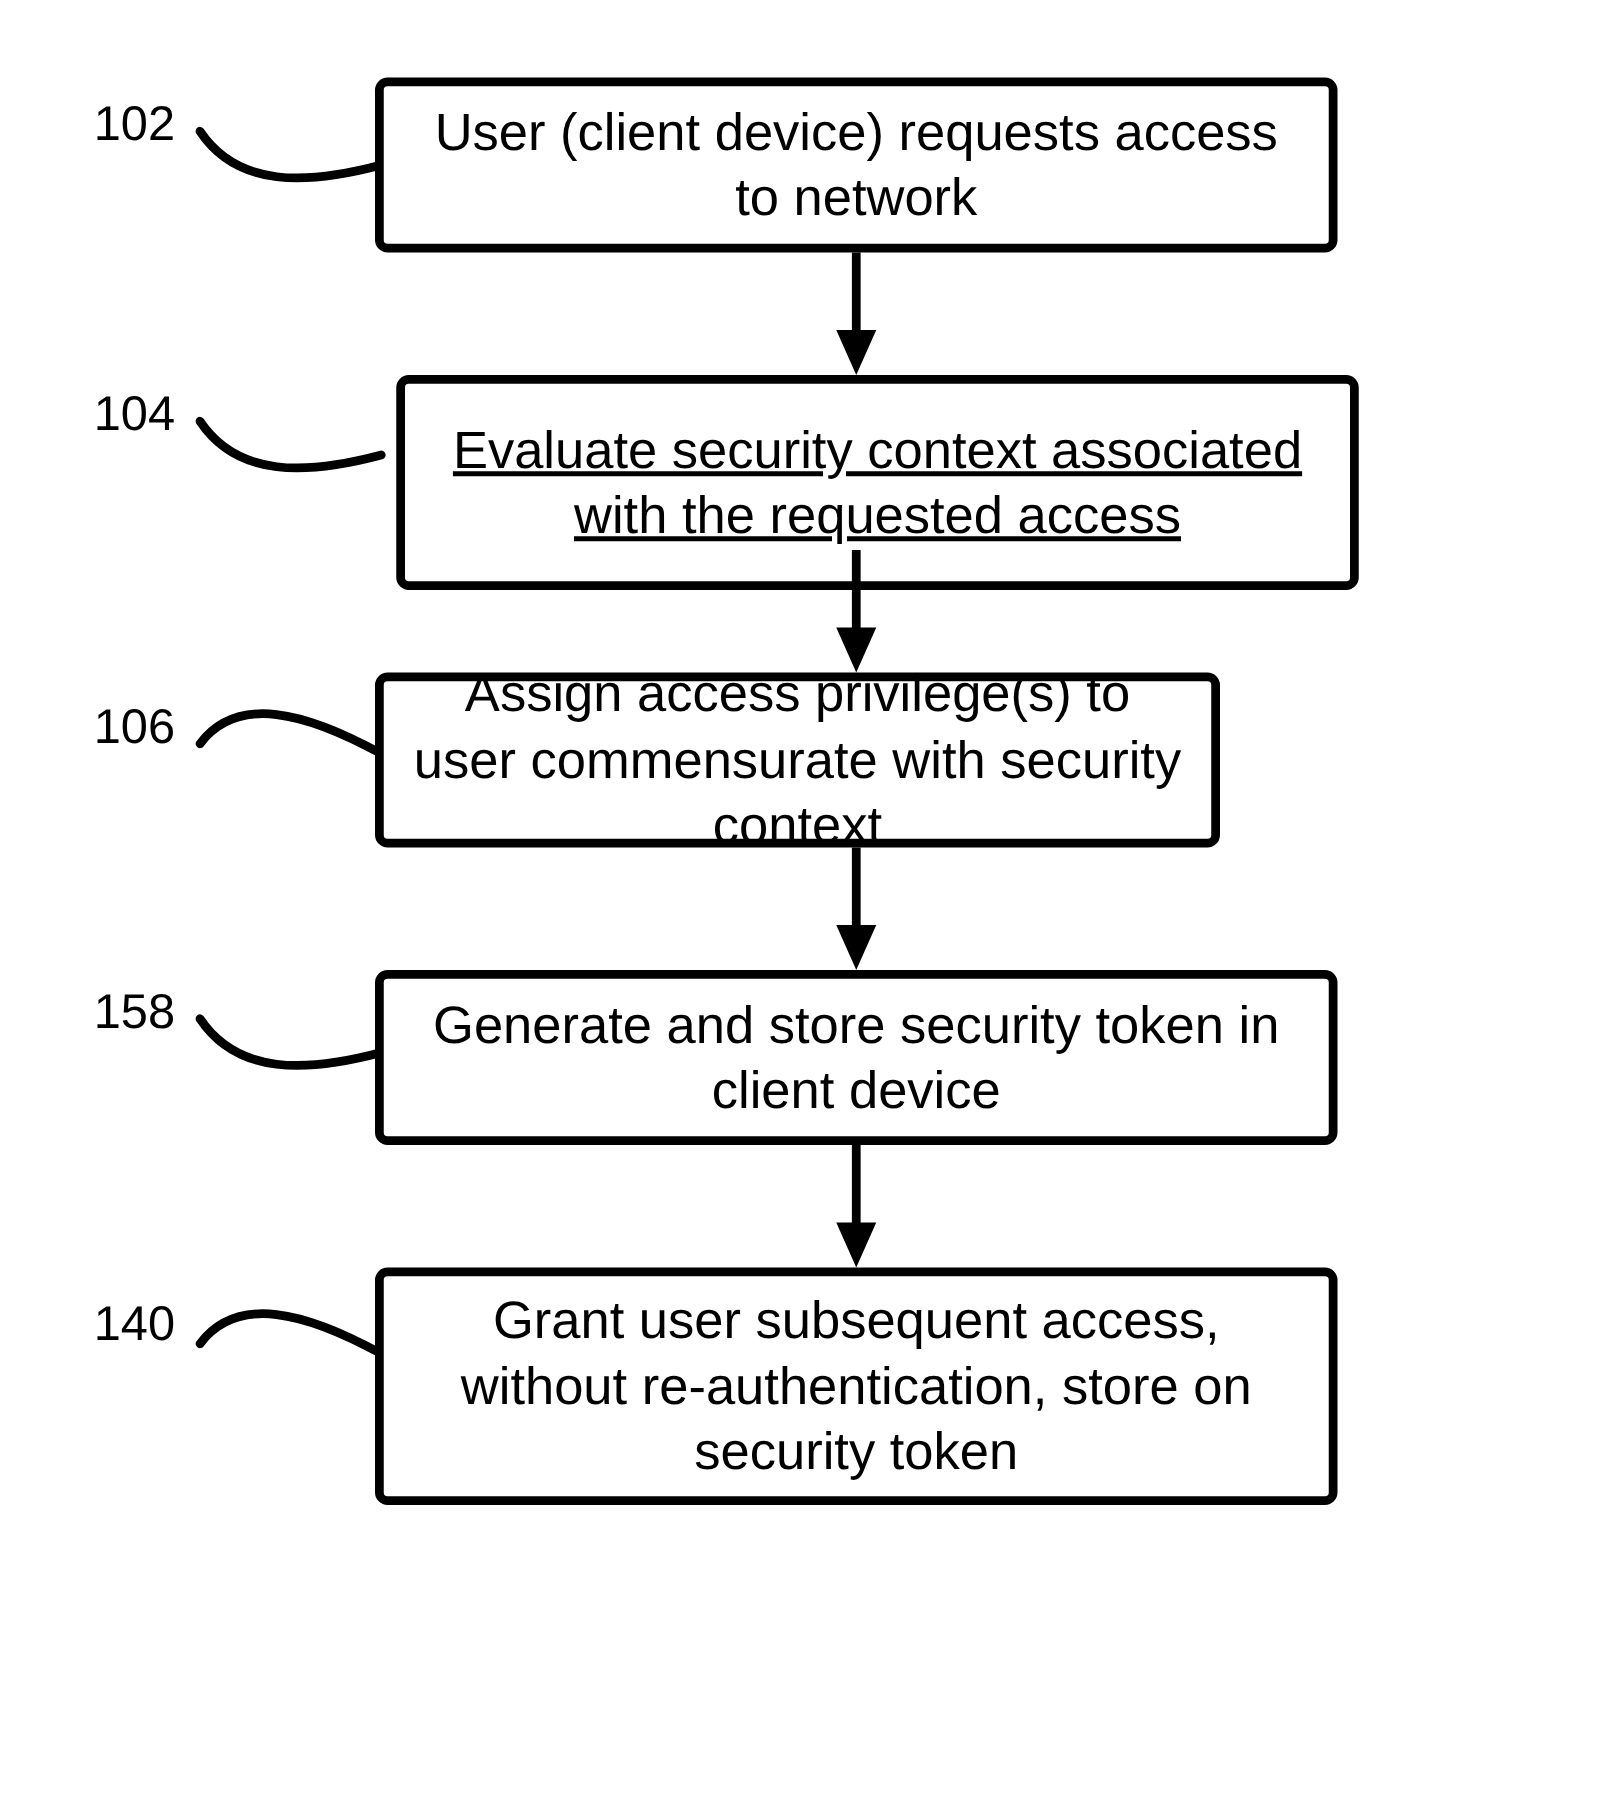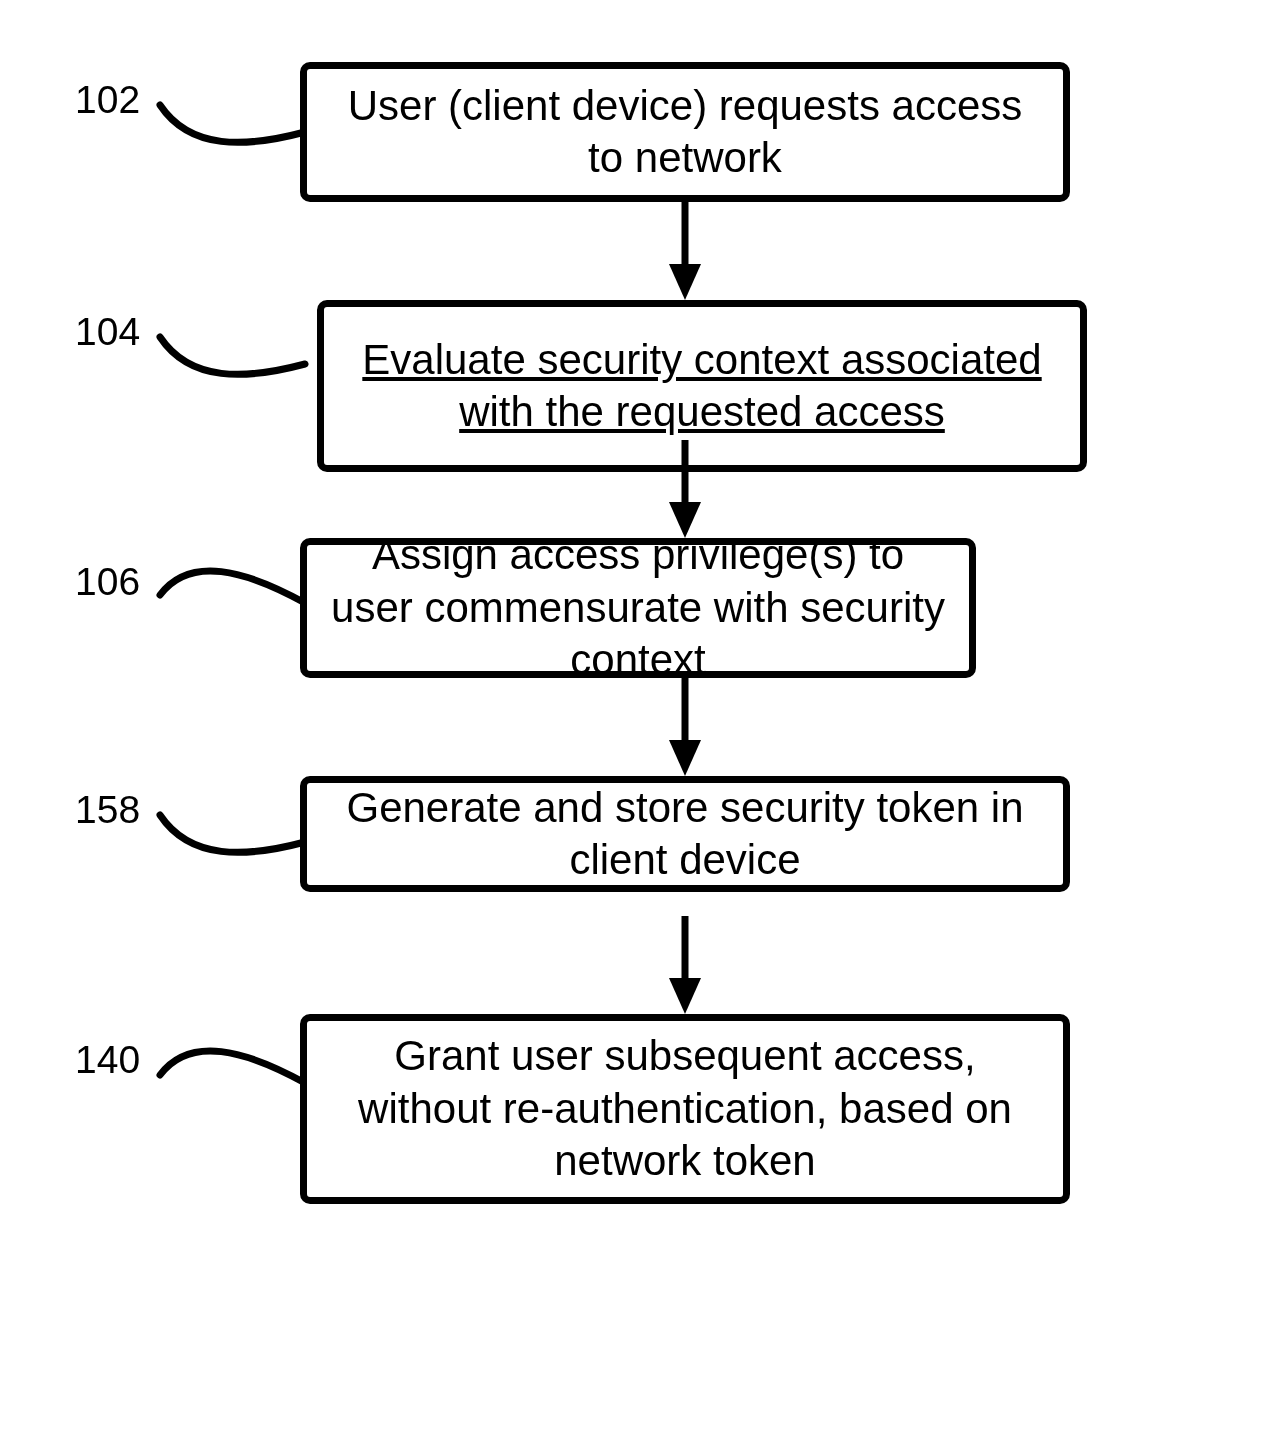--- a/index.html
+++ b/index.html
@@ -88,30 +88,30 @@
 
   <svg class="connector" style="left:665px; top:678px;" width="40" height="100">
     <line x1="20" y1="0" x2="20" y2="70" stroke="#000" stroke-width="7"></line>
     <polygon points="20,98 4,62 36,62" fill="#000"></polygon>
   </svg>
 
   <div class="label" style="left:75px; top:788px;">158</div>
   <svg class="leader" style="left:150px; top:790px;" width="170" height="90">
     <path d="M10,25 C40,70 95,68 155,52" stroke="#000" stroke-width="7" fill="none" stroke-linecap="round"></path>
   </svg>
-  <div class="box" style="left:300px; top:776px; width:770px; height:116px;">
+  <div class="box" style="left:300px; top:776px; width:770px; height:140px;">
     <span>Generate and store security token in client device</span>
   </div>
 
   <svg class="connector" style="left:665px; top:916px;" width="40" height="100">
     <line x1="20" y1="0" x2="20" y2="70" stroke="#000" stroke-width="7"></line>
     <polygon points="20,98 4,62 36,62" fill="#000"></polygon>
   </svg>
 
   <div class="label" style="left:75px; top:1038px;">140</div>
   <svg class="leader" style="left:150px; top:1035px;" width="170" height="90">
     <path d="M10,40 C40,0 95,15 155,48" stroke="#000" stroke-width="7" fill="none" stroke-linecap="round"></path>
   </svg>
   <div class="box" style="left:300px; top:1014px; width:770px; height:190px;">
-    <span>Grant user subsequent access, without re-authentication, based on network token</span>
+    <span>Grant user subsequent access, without re-authentication, store on security token</span>
   </div>
 
 </div>
 
 </body></html>

